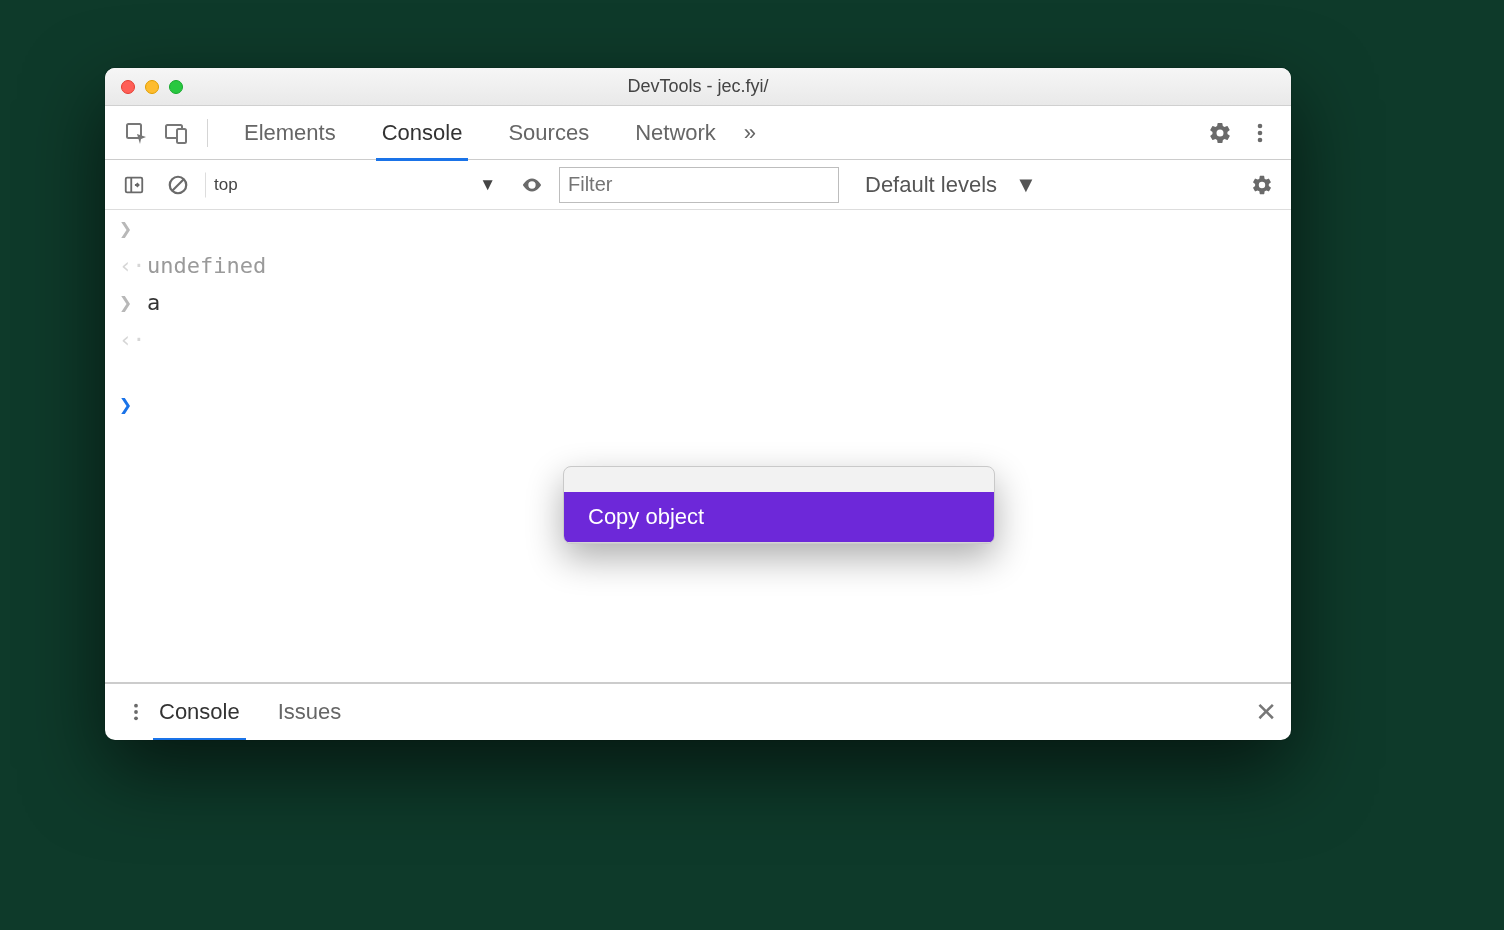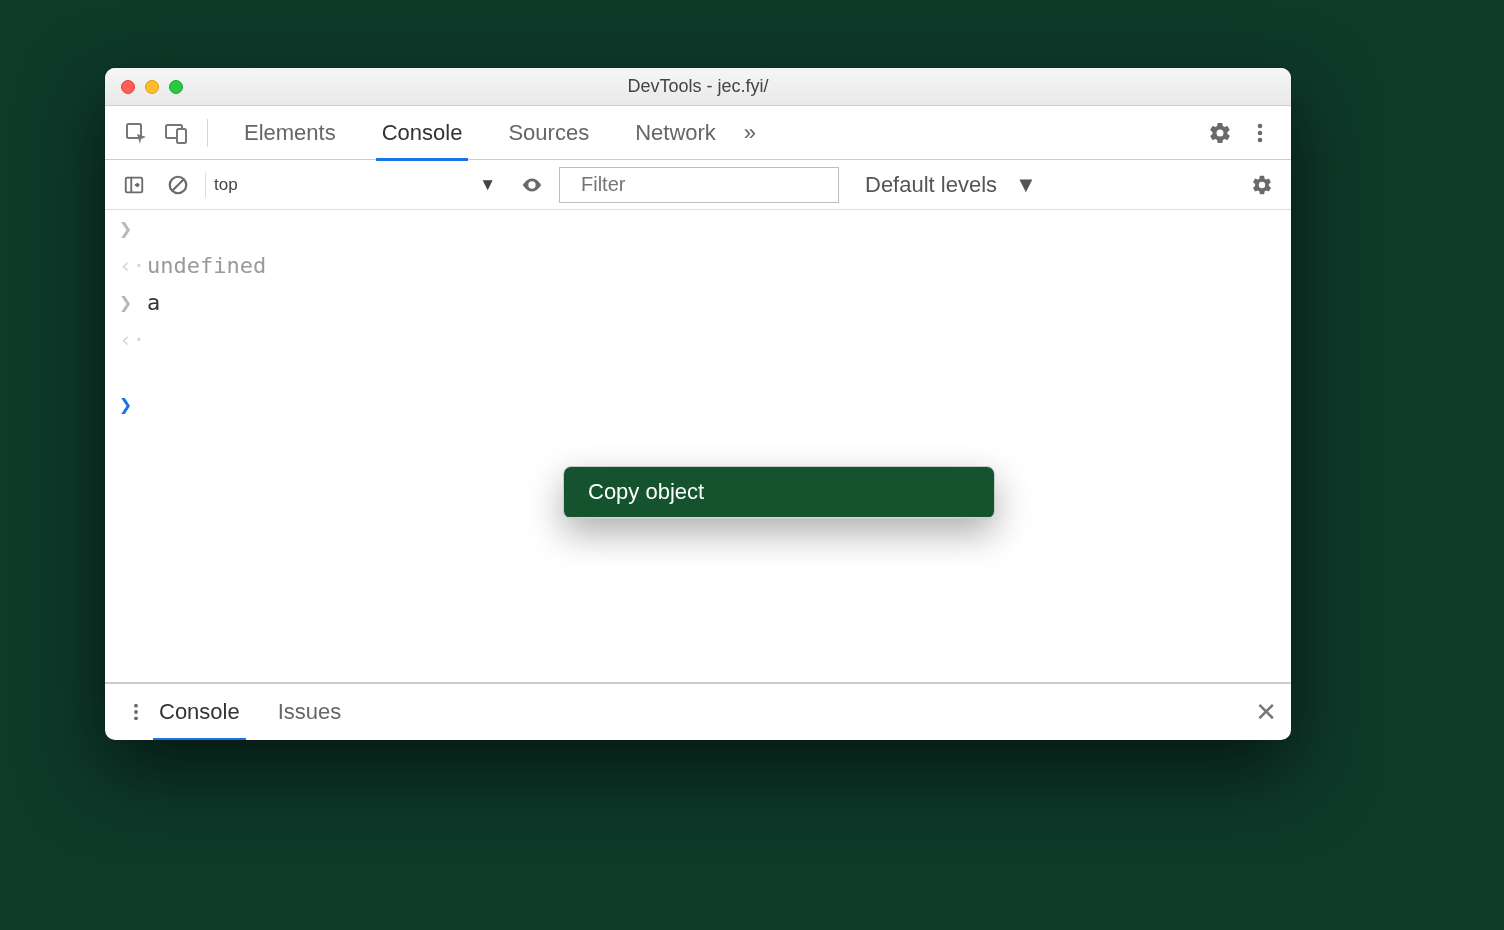--- a/index.html
+++ b/index.html
@@ -71,21 +71,21 @@
     height:50px; display:flex; align-items:center;
     border-bottom:1px solid #ddd; padding:0 12px; gap:10px;
   }
   .ctx-select {
     display:flex; align-items:center; justify-content:space-between;
     border:1px solid transparent; padding:2px 8px; width:300px;
     color:#444; font-size:17px; cursor:pointer;
     border-left: 1px solid #ddd;
   }
   .filter-input{
-    border:1px solid #bdbdbd; height:36px; font-size:20px; padding:0 21px;
+    border:1px solid #bdbdbd; height:36px; font-size:20px; padding:0 8px;
     width:280px; color:#333; background:#fff;
   }
   .levels {
     font-size:22px; color:#555; display:flex; align-items:center; gap:18px; margin-left:16px; cursor:pointer;
   }
   
   .console-body { flex:1; overflow:auto; font-family: "SF Mono", Menlo, Consolas, monospace; font-size:22px;}
   .row { display:flex; align-items:flex-start; padding:6px 14px; gap:10px;}
   .gut { width:18px; color:#b8b8b8; flex:none; display:flex; align-items:center;}
   .kw{color:#a41c87;} .num{color:#1b16d6;} .ident{color:#333;} .undef{color:#9a9a9a;}
@@ -94,21 +94,21 @@
   .prompt-active .gut{color:#1a73e8;}
   
   .ctxmenu{
     position:absolute; left:458px; top:398px; width:432px;
     background:#f2f2f2; border:1px solid #c9c9c9; border-radius:8px;
     box-shadow:0 14px 36px rgba(0,0,0,.32); overflow:hidden;
   }
   .ctxmenu .item{
     padding:12px 24px; font-size:22px; color:#333; cursor:pointer;
   }
-  .ctxmenu .item.hl{ background:#14532d; color:#fff;}
+  .ctxmenu .item.hl{ background:#6d28d9; color:#fff;margin-top:25px;}
   .ctxmenu .sep{height:1px;background:#d5d5d5;}
   
   .drawer{
     border-top:2px solid #ccc; height:58px; display:flex; align-items:center; padding:0 14px;
   }
   .drawer .tabs{gap:34px; margin-left:4px;}
   .drawer .tab{font-size:22px; padding:15px 2px;}
   .close-x{font-size:26px; color:#777; cursor:pointer;}
   
   svg{display:block;}

